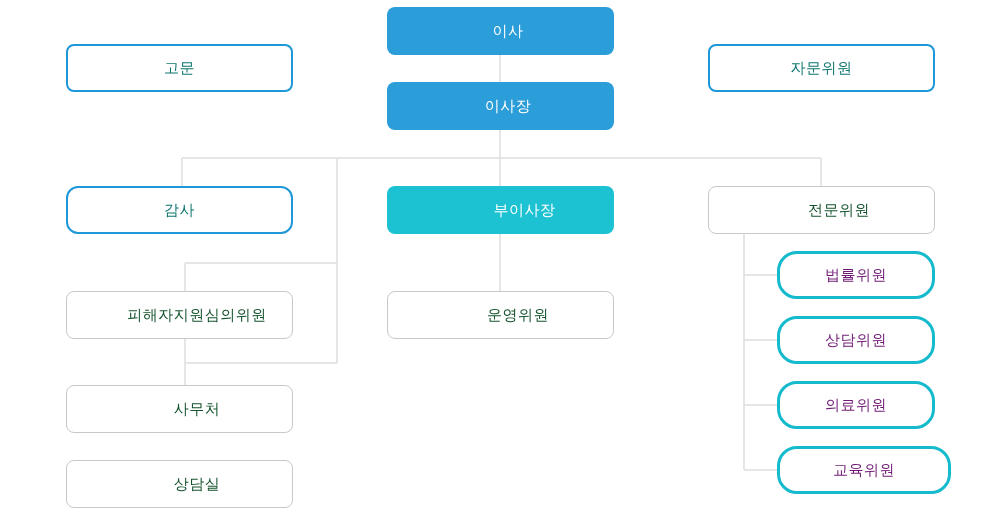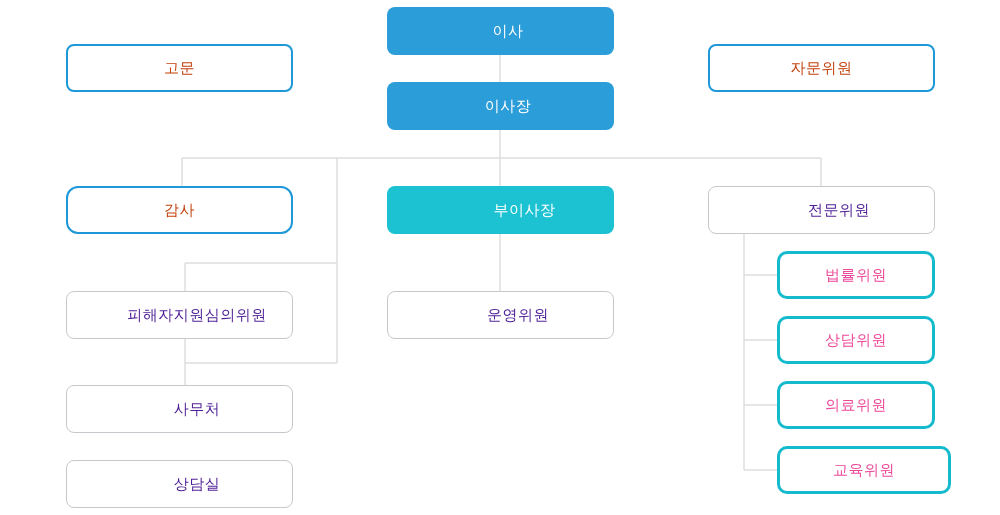--- a/index.html
+++ b/index.html
@@ -19,23 +19,23 @@
     box-sizing:border-box;
     display:flex;align-items:center;justify-content:center;
     border-radius:8px;
     font-size:15px;
     letter-spacing:0.5px;
     z-index:1;
     background:#ffffff;
   }
   .v-blue-fill{background:#2B9DD8;color:#ffffff;padding-left:15px;}
   .v-teal-fill{background:#1DC2D2;color:#ffffff;}
-  .v-blue-line{background:#ffffff;border:2px solid #1E98D9;color:#c2410c;text-align:center;}
-  .v-gray-line{background:#ffffff;border:1.5px solid #C5C9CD;color:#4c1d95;padding-left:35px;}
-  .v-teal-line{background:#ffffff;border:3px solid #16BACD;color:#ec4899;border-radius:10px;}
+  .v-blue-line{background:#ffffff;border:2px solid #1E98D9;color:#0f766e;text-align:center;}
+  .v-gray-line{background:#ffffff;border:1.5px solid #C5C9CD;color:#14532d;padding-left:35px;}
+  .v-teal-line{background:#ffffff;border:3px solid #16BACD;color:#701a75;border-radius:20px;}
 
   .pos-director{left:387px;top:7px;width:227px;}
   .pos-chairman{left:387px;top:82px;width:227px;}
   .pos-advisor{left:66px;top:44px;width:227px;}
   .pos-advisory-committee{left:708px;top:44px;width:227px;}
   .pos-auditor{left:66px;top:186px;width:227px;border-radius:12px;}
   .pos-vice-chairman{left:387px;top:186px;width:227px;padding-left:48px;}
   .pos-expert-committee{left:708px;top:186px;width:227px;}
   .pos-victim-support{left:66px;top:291px;width:227px;text-align:center;}
   .pos-steering-committee{left:387px;top:291px;width:227px;}

